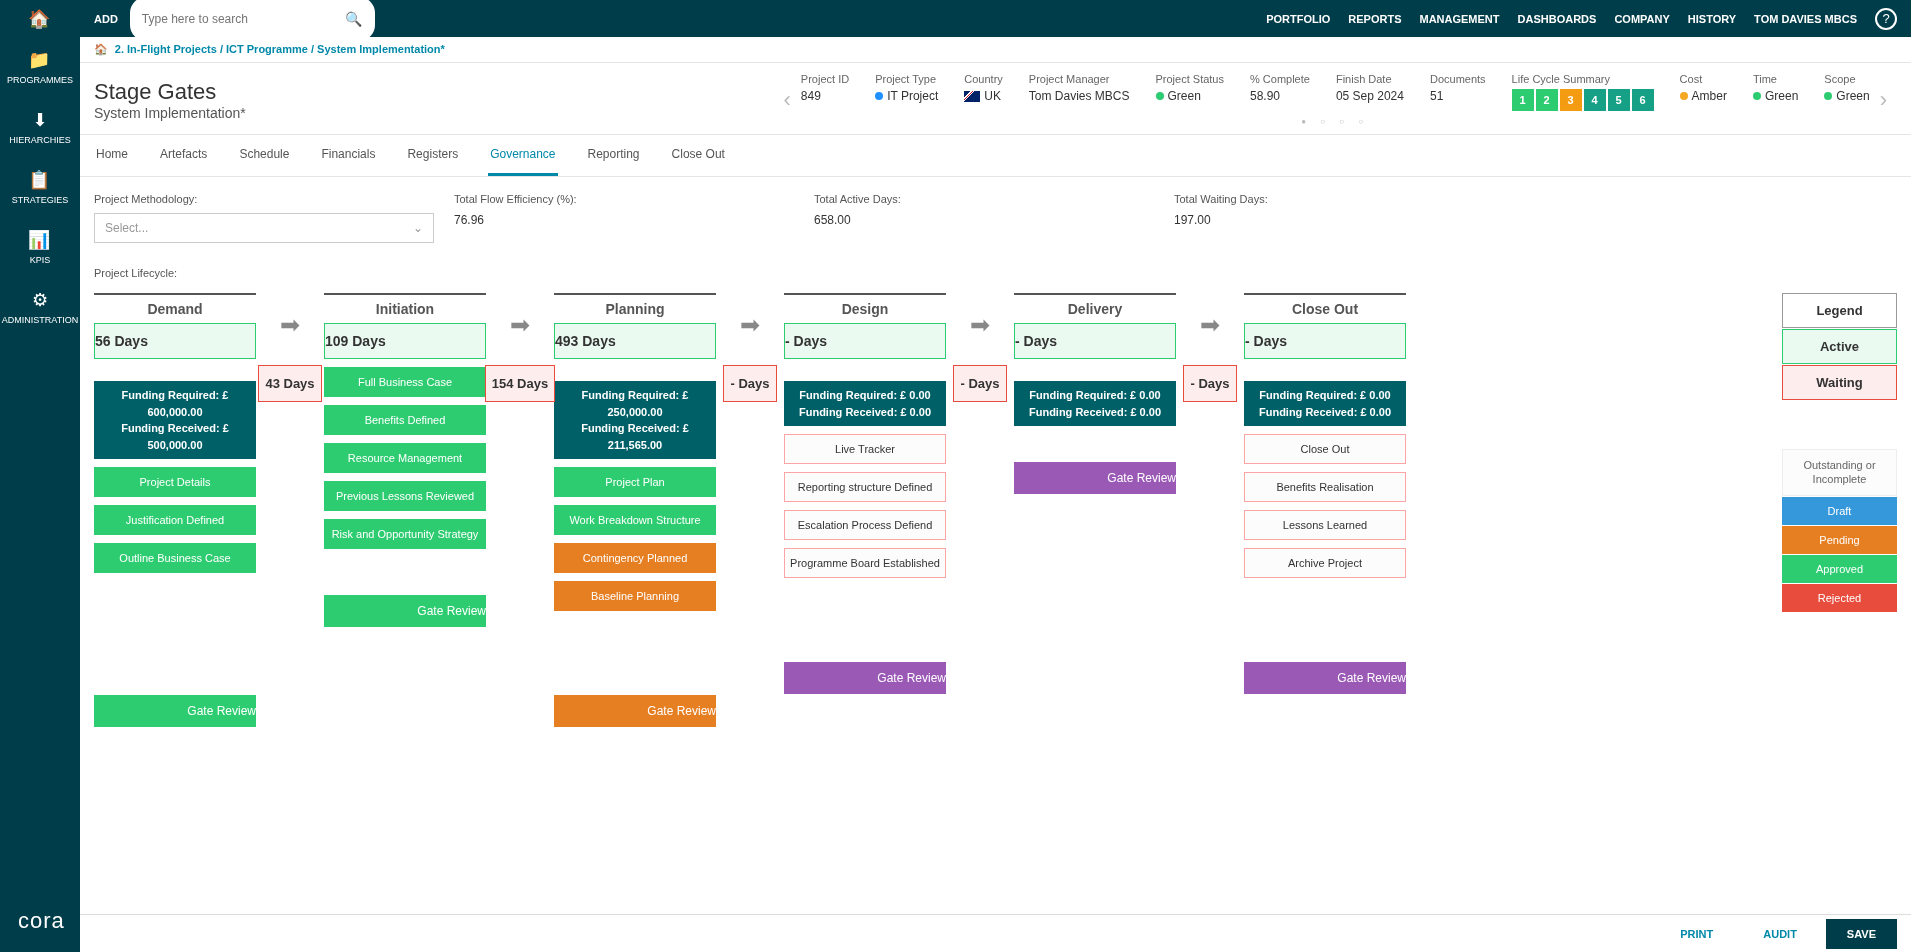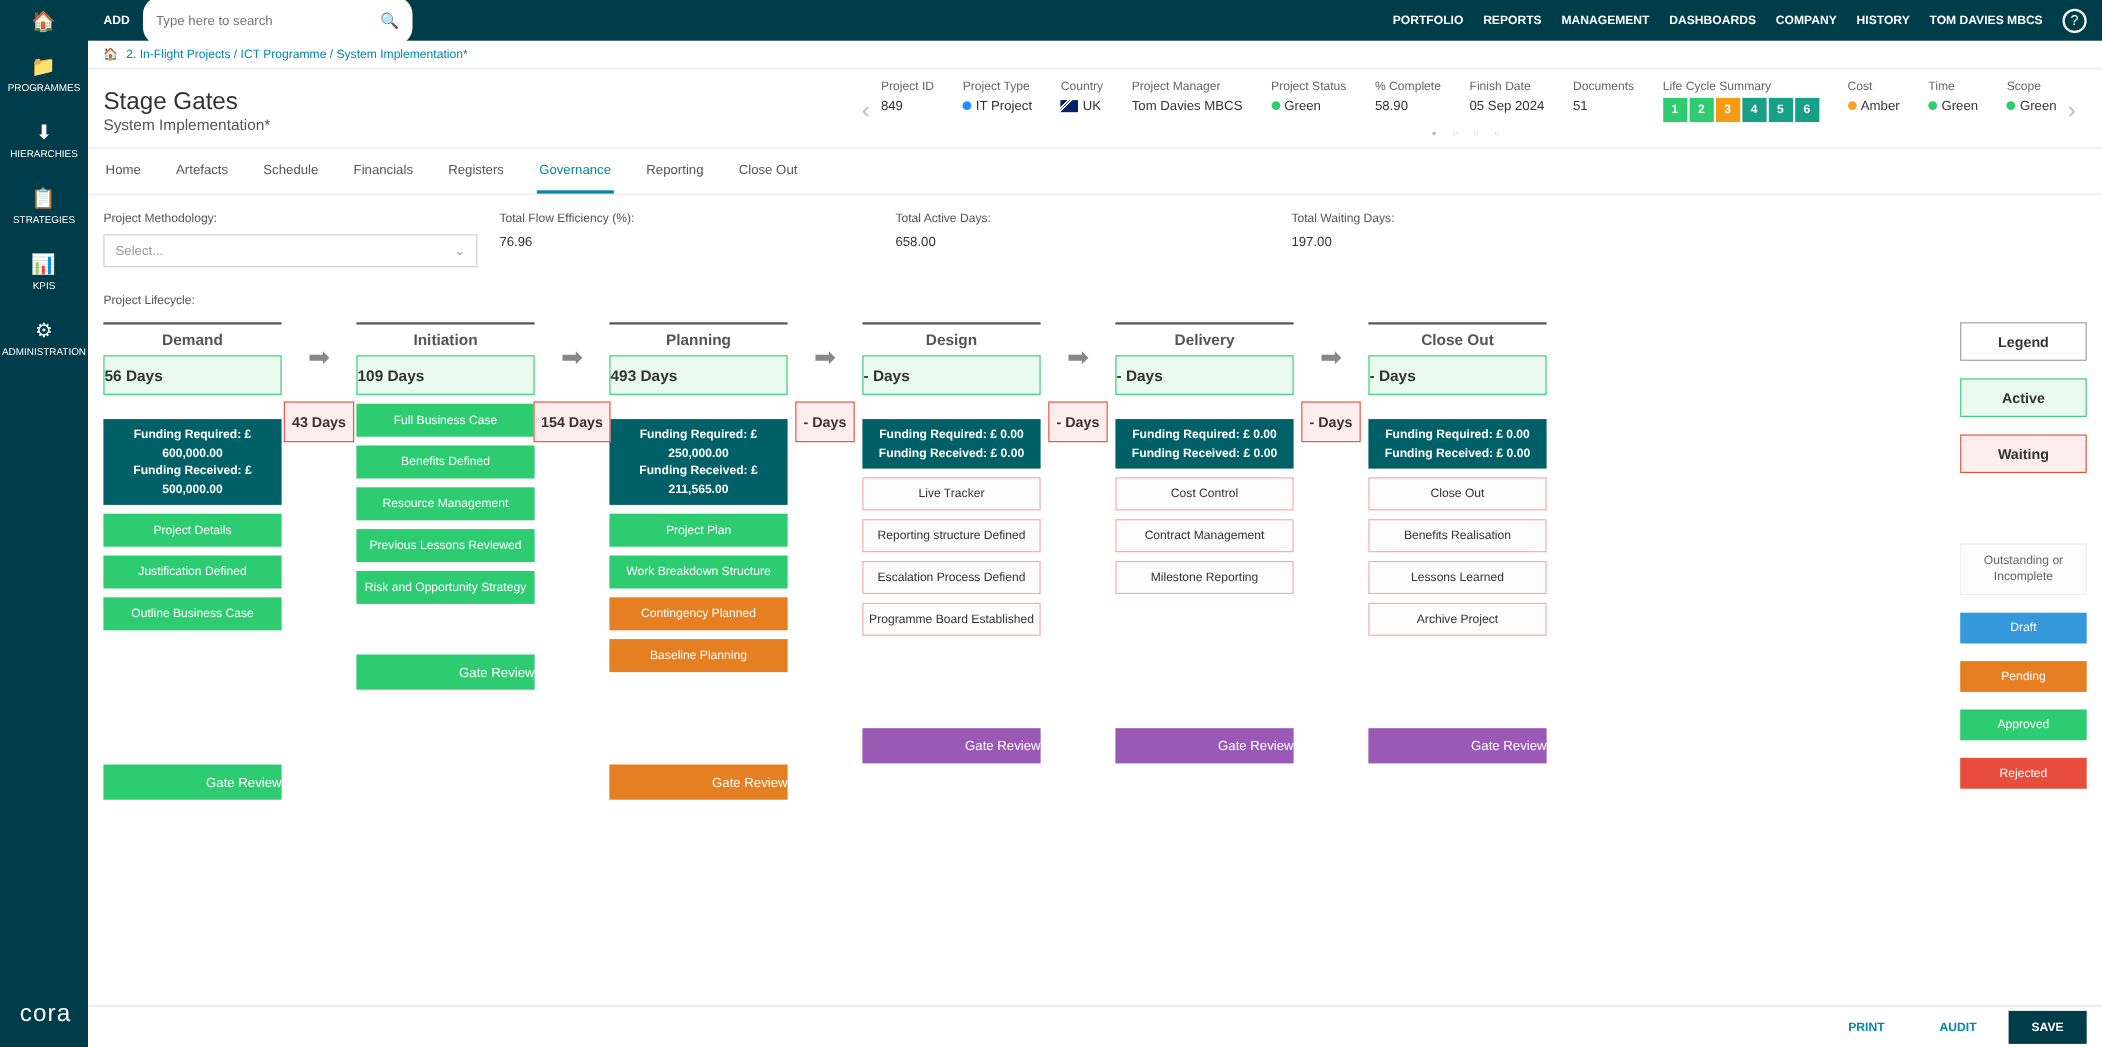--- a/index.html
+++ b/index.html
@@ -18,21 +18,21 @@
 .topbar { height: 37px; background: #003d4a; display: flex; align-items: center; padding: 0 14px; color: #fff; }
 .add-lbl { font-weight: bold; font-size: 11px; margin-right: 12px; }
 .search { background: #fff; border-radius: 16px; height: 44px; width: 245px; display: flex; align-items: center; padding: 0 12px; }
 .search input { border: none; outline: none; flex: 1; font-size: 12px; color: #555; }
 .search .sic { color: #555; font-size: 14px; }
 .topnav { margin-left: auto; display: flex; gap: 18px; font-size: 11px; font-weight: bold; }
 .topnav span { cursor: pointer; }
 .help { margin-left: 18px; width: 22px; height: 22px; border: 2px solid #fff; border-radius: 50%; display: flex; align-items: center; justify-content: center; font-size: 13px; cursor: pointer; }
 
 
-.breadcrumb { padding: 6px 14px; font-size: 11px; color: #0088a9; border-bottom: 1px solid #e5e5e5; }
+.breadcrumb { padding: 6px 14px; font-size: 11px; color: #0088a9; border-bottom: 1px solid #e5e5e5; font-weight: bold; }
 .breadcrumb .bhome { color: #666; margin-right: 4px; }
 
 
 .hdr { display: flex; align-items: center; padding: 10px 14px 8px; border-bottom: 1px solid #e5e5e5; position: relative; }
 .hdr-left .title { font-size: 22px; color: #333; font-weight: 400; }
 .hdr-left .subtitle { font-size: 14px; color: #555; }
 .chev { color: #bbb; font-size: 22px; padding: 0 10px; cursor: pointer; }
 .chev.left { margin-left: auto; }
 .meta { display: flex; gap: 26px; }
 .meta-col { display: flex; flex-direction: column; }
@@ -77,21 +77,21 @@
 .item-box.outstanding { background: #fcfcfc; color: #333; border: 1px solid #fca5a5; }
 .gate-btn { width: 100%; text-align: right; padding: 9px 0; font-size: 12px; color: #fff; cursor: pointer; margin-top: 36px; }
 .gate-btn.g { background: #2ecc71; }
 .gate-btn.o { background: #e67e22; }
 .gate-btn.p { background: #9b59b6; }
 
 .arrow-col { display: flex; flex-direction: column; align-items: center; width: 52px; position: relative; }
 .arrow { margin-top: 18px; color: #888; font-size: 24px; }
 .wait-box { position: absolute; top: 72px; border: 1px solid #e74c3c; background: #fdedec; font-weight: bold; font-size: 13px; padding: 10px 6px; white-space: nowrap; }
 
-.legend-col { width: 115px; margin-left: auto; display: flex; flex-direction: column; gap: 16px; }
+.legend-col { width: 115px; margin-left: auto; display: flex; flex-direction: column; gap: 1px; }
 .leg-box { border: 1px solid #999; text-align: center; padding: 9px 0; font-weight: bold; font-size: 13px; }
 .leg-box.active { border-color: #2ecc71; background: #eafaf1; }
 .leg-box.waiting { border-color: #e74c3c; background: #fdedec; }
 .leg-item { text-align: center; padding: 8px 4px; font-size: 11px; }
 .leg-item.out { background: #fcfcfc; border: 1px solid #eee; color: #666; line-height: 1.3; margin-top: 48px; }
 .leg-item.draft { background: #3498db; color: #fff; }
 .leg-item.pending { background: #e67e22; color: #fff; }
 .leg-item.approved { background: #2ecc71; color: #fff; }
 .leg-item.rejected { background: #e74c3c; color: #fff; }
 
@@ -341,25 +341,20 @@
             <div class="gate-btn p">Gate Review</div>
           </div>
           <div class="arrow-col">
             <div class="arrow">➡</div>
             <div class="wait-box">- Days</div>
           </div>
           <div class="stage-col">
             <div class="stage-title-wrap"><span class="stage-title">Delivery</span></div>
             <div class="active-box">- Days</div>
             <div class="funding-box">Funding Required: £ 0.00<br>Funding Received: £ 0.00</div>
-            <div class="items-area">
-              <div class="item-box outstanding">Cost Control</div>
-              <div class="item-box outstanding">Contract Management</div>
-              <div class="item-box outstanding">Milestone Reporting</div>
-            </div>
             <div class="gate-btn p">Gate Review</div>
           </div>
           <div class="arrow-col">
             <div class="arrow">➡</div>
             <div class="wait-box">- Days</div>
           </div>
           <div class="stage-col">
             <div class="stage-title-wrap"><span class="stage-title">Close Out</span></div>
             <div class="active-box">- Days</div>
             <div class="funding-box">Funding Required: £ 0.00<br>Funding Received: £ 0.00</div>

